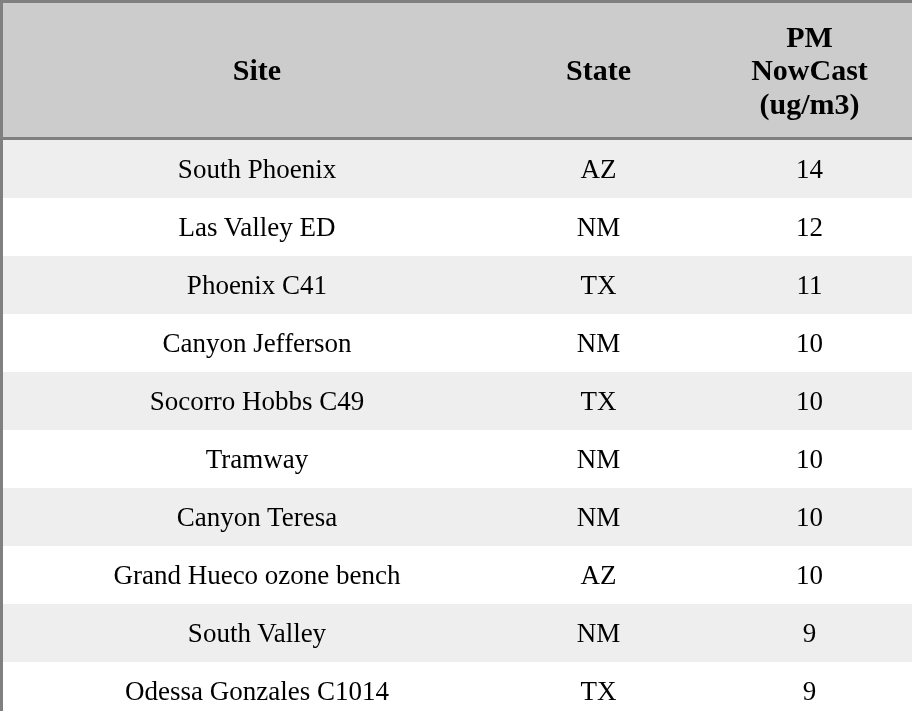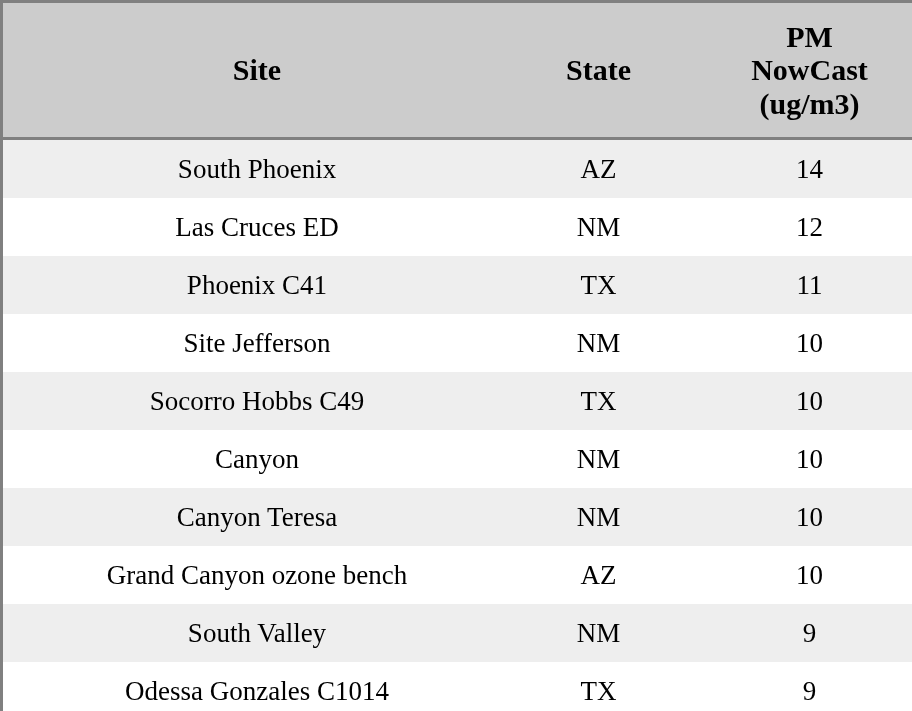--- a/index.html
+++ b/index.html
@@ -81,51 +81,51 @@
         </th>
       </tr>
     </thead>
     <tbody>
       <tr class="row-odd">
         <td>South Phoenix</td>
         <td>AZ</td>
         <td>14</td>
       </tr>
       <tr class="row-even">
-        <td>Las Cruces ED</td>
+        <td>Las Valley ED</td>
         <td>NM</td>
         <td>12</td>
       </tr>
       <tr class="row-odd">
         <td>Phoenix C41</td>
         <td>TX</td>
         <td>11</td>
       </tr>
       <tr class="row-even">
-        <td>Site Jefferson</td>
+        <td>Canyon Jefferson</td>
         <td>NM</td>
         <td>10</td>
       </tr>
       <tr class="row-odd">
         <td>Socorro Hobbs C49</td>
         <td>TX</td>
         <td>10</td>
       </tr>
       <tr class="row-even">
-        <td>Canyon</td>
+        <td>Tramway</td>
         <td>NM</td>
         <td>10</td>
       </tr>
       <tr class="row-odd">
         <td>Canyon Teresa</td>
         <td>NM</td>
         <td>10</td>
       </tr>
       <tr class="row-even">
-        <td>Grand Canyon ozone bench</td>
+        <td>Grand Hueco ozone bench</td>
         <td>AZ</td>
         <td>10</td>
       </tr>
       <tr class="row-odd">
         <td>South Valley</td>
         <td>NM</td>
         <td>9</td>
       </tr>
       <tr class="row-even">
         <td>Odessa Gonzales C1014</td>

